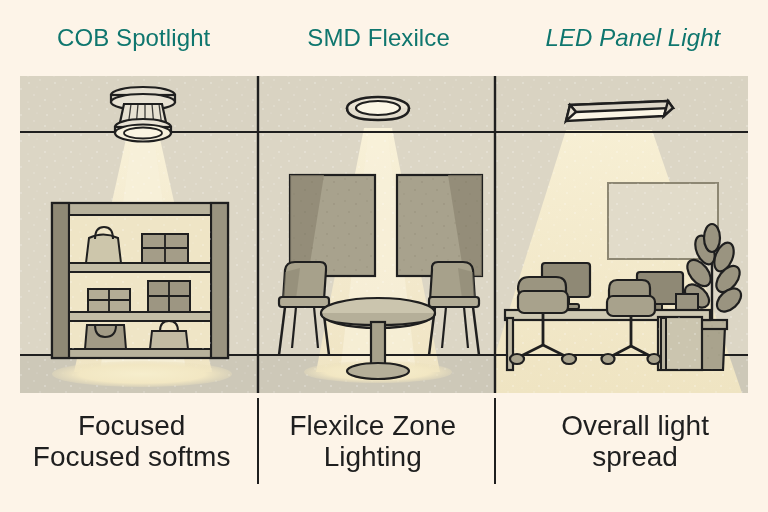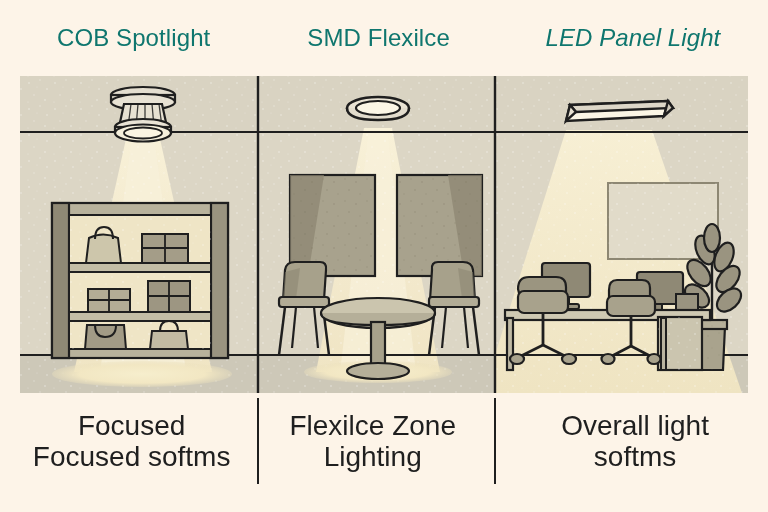--- a/index.html
+++ b/index.html
@@ -379,17 +379,17 @@
     <div class="cap-cell c1">
       <span>Focused</span>
       <span>Focused softms</span>
     </div>
     <div class="cap-cell c2">
       <span>Flexilce Zone</span>
       <span>Lighting</span>
     </div>
     <div class="cap-cell c3">
       <span>Overall light</span>
-      <span>softms</span>
+      <span>spread</span>
     </div>
   </div>
 
 </div>
 
 </body></html>

